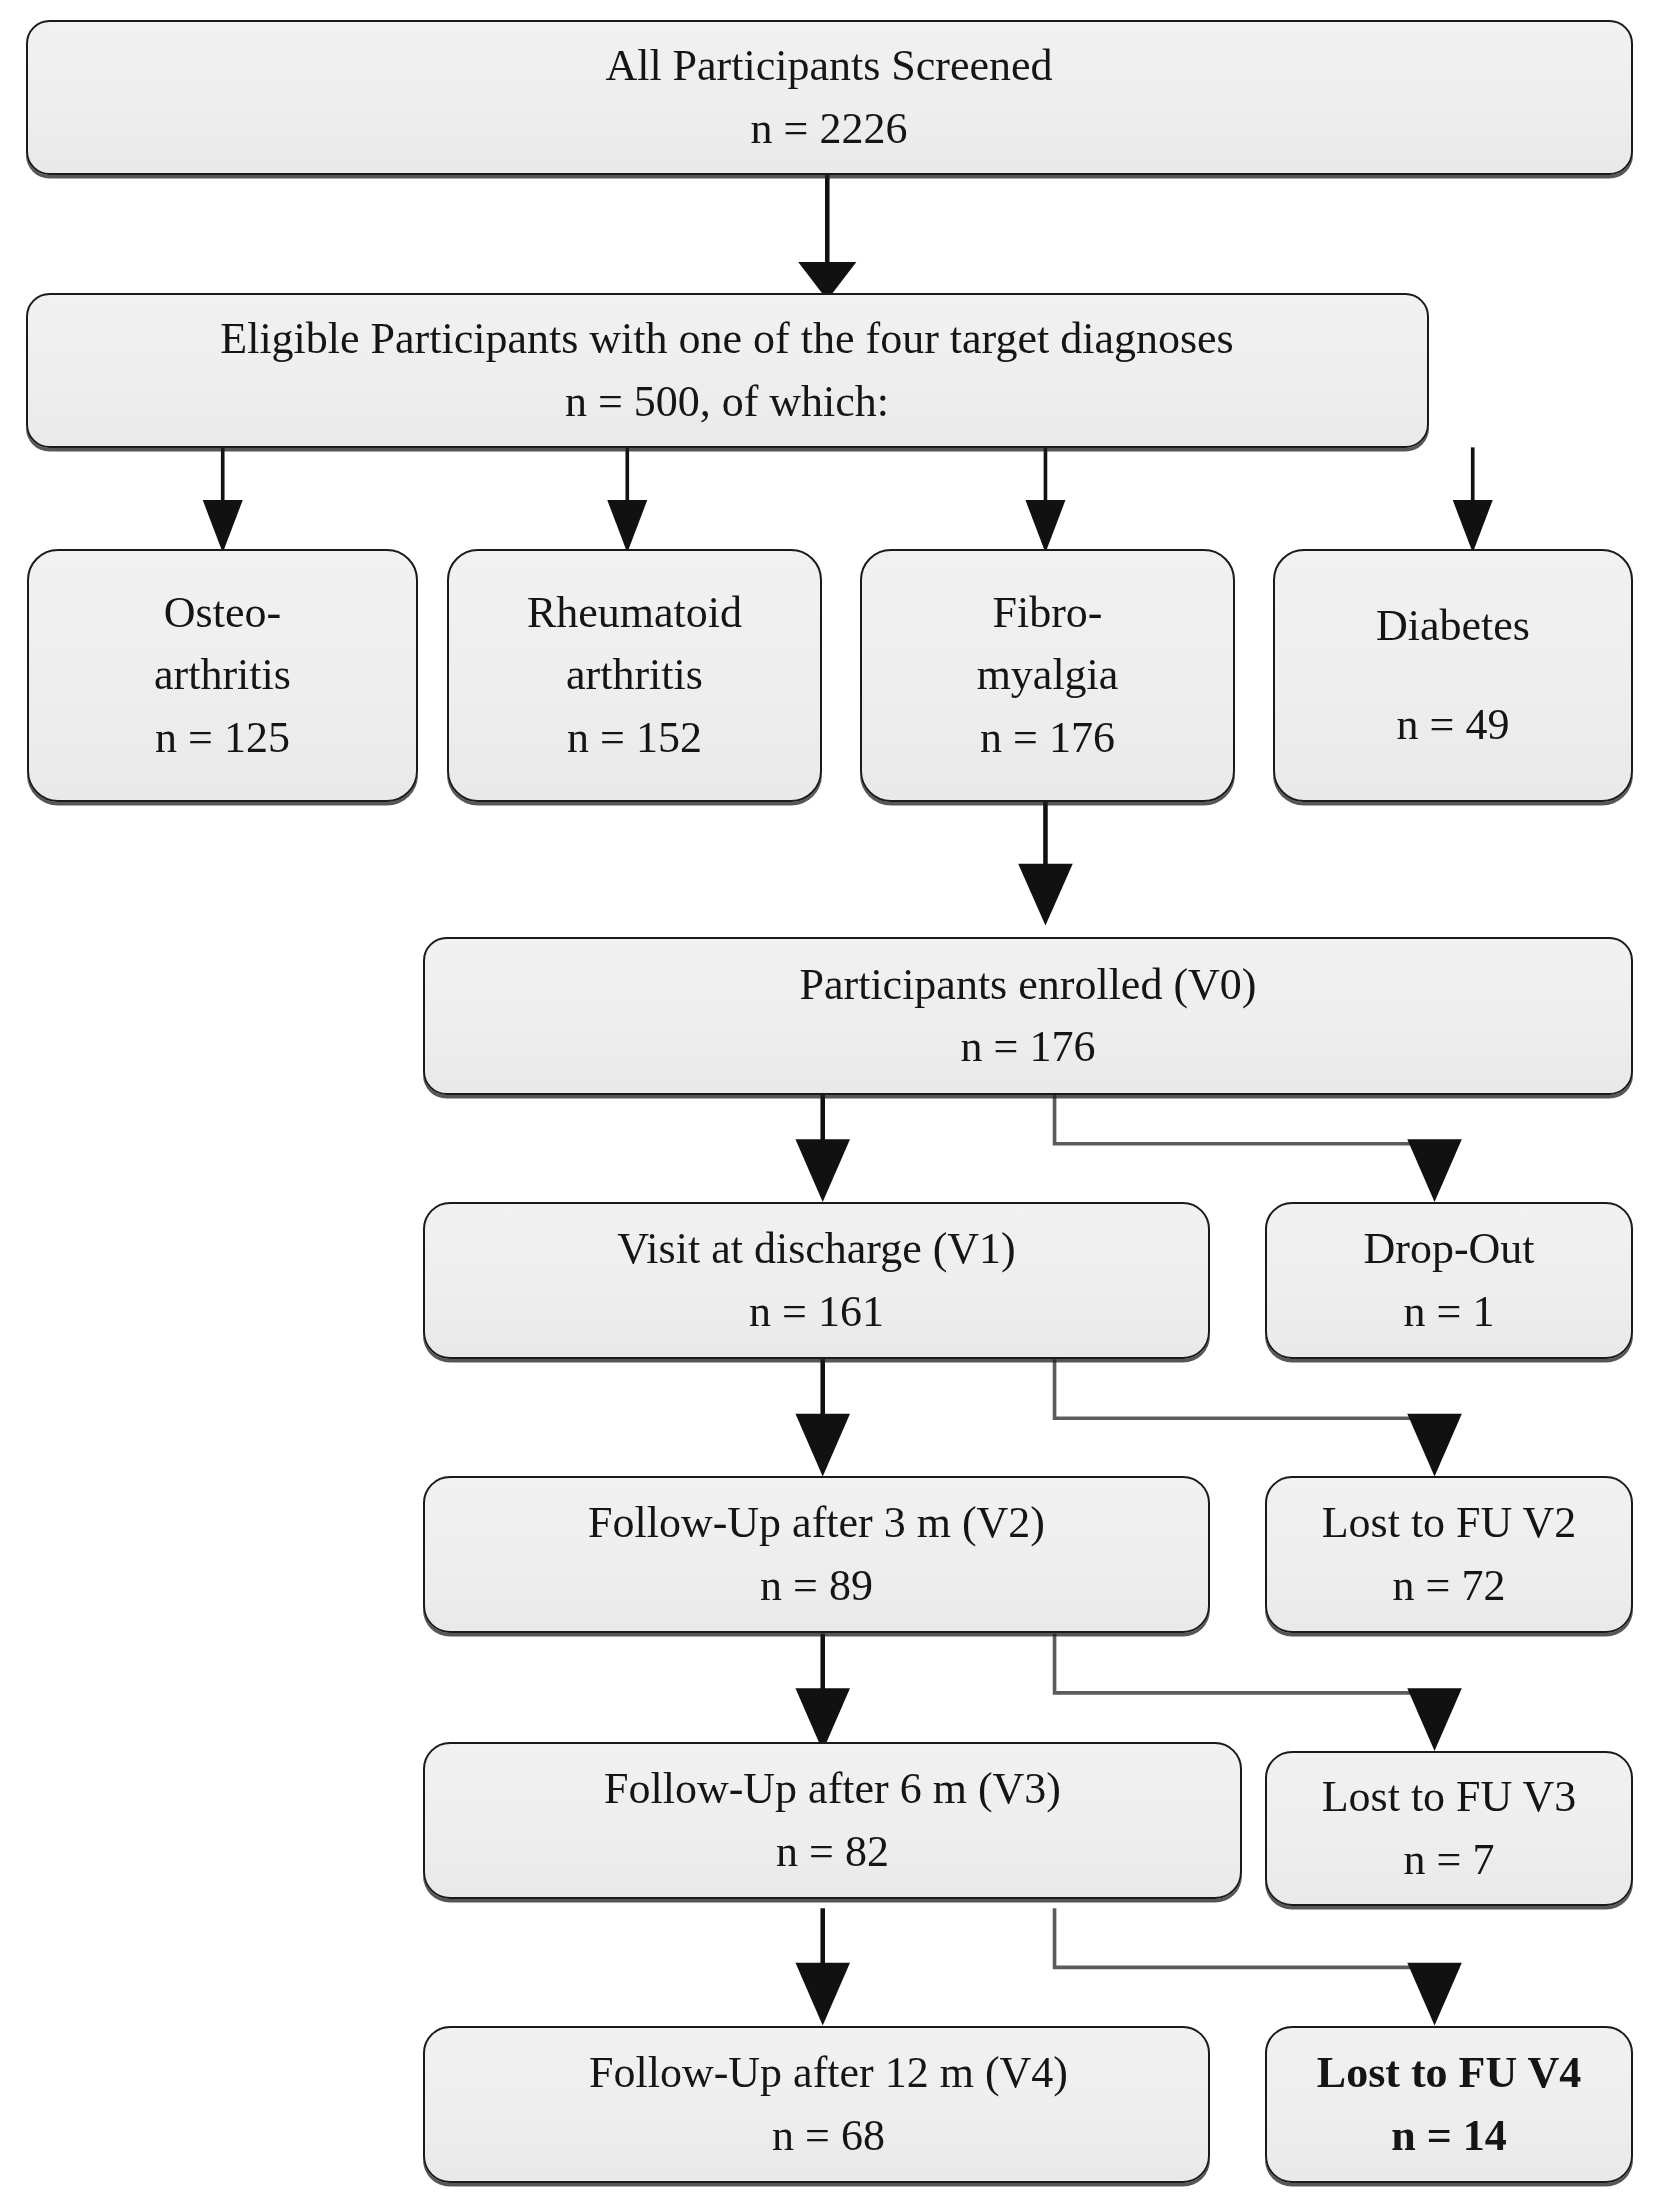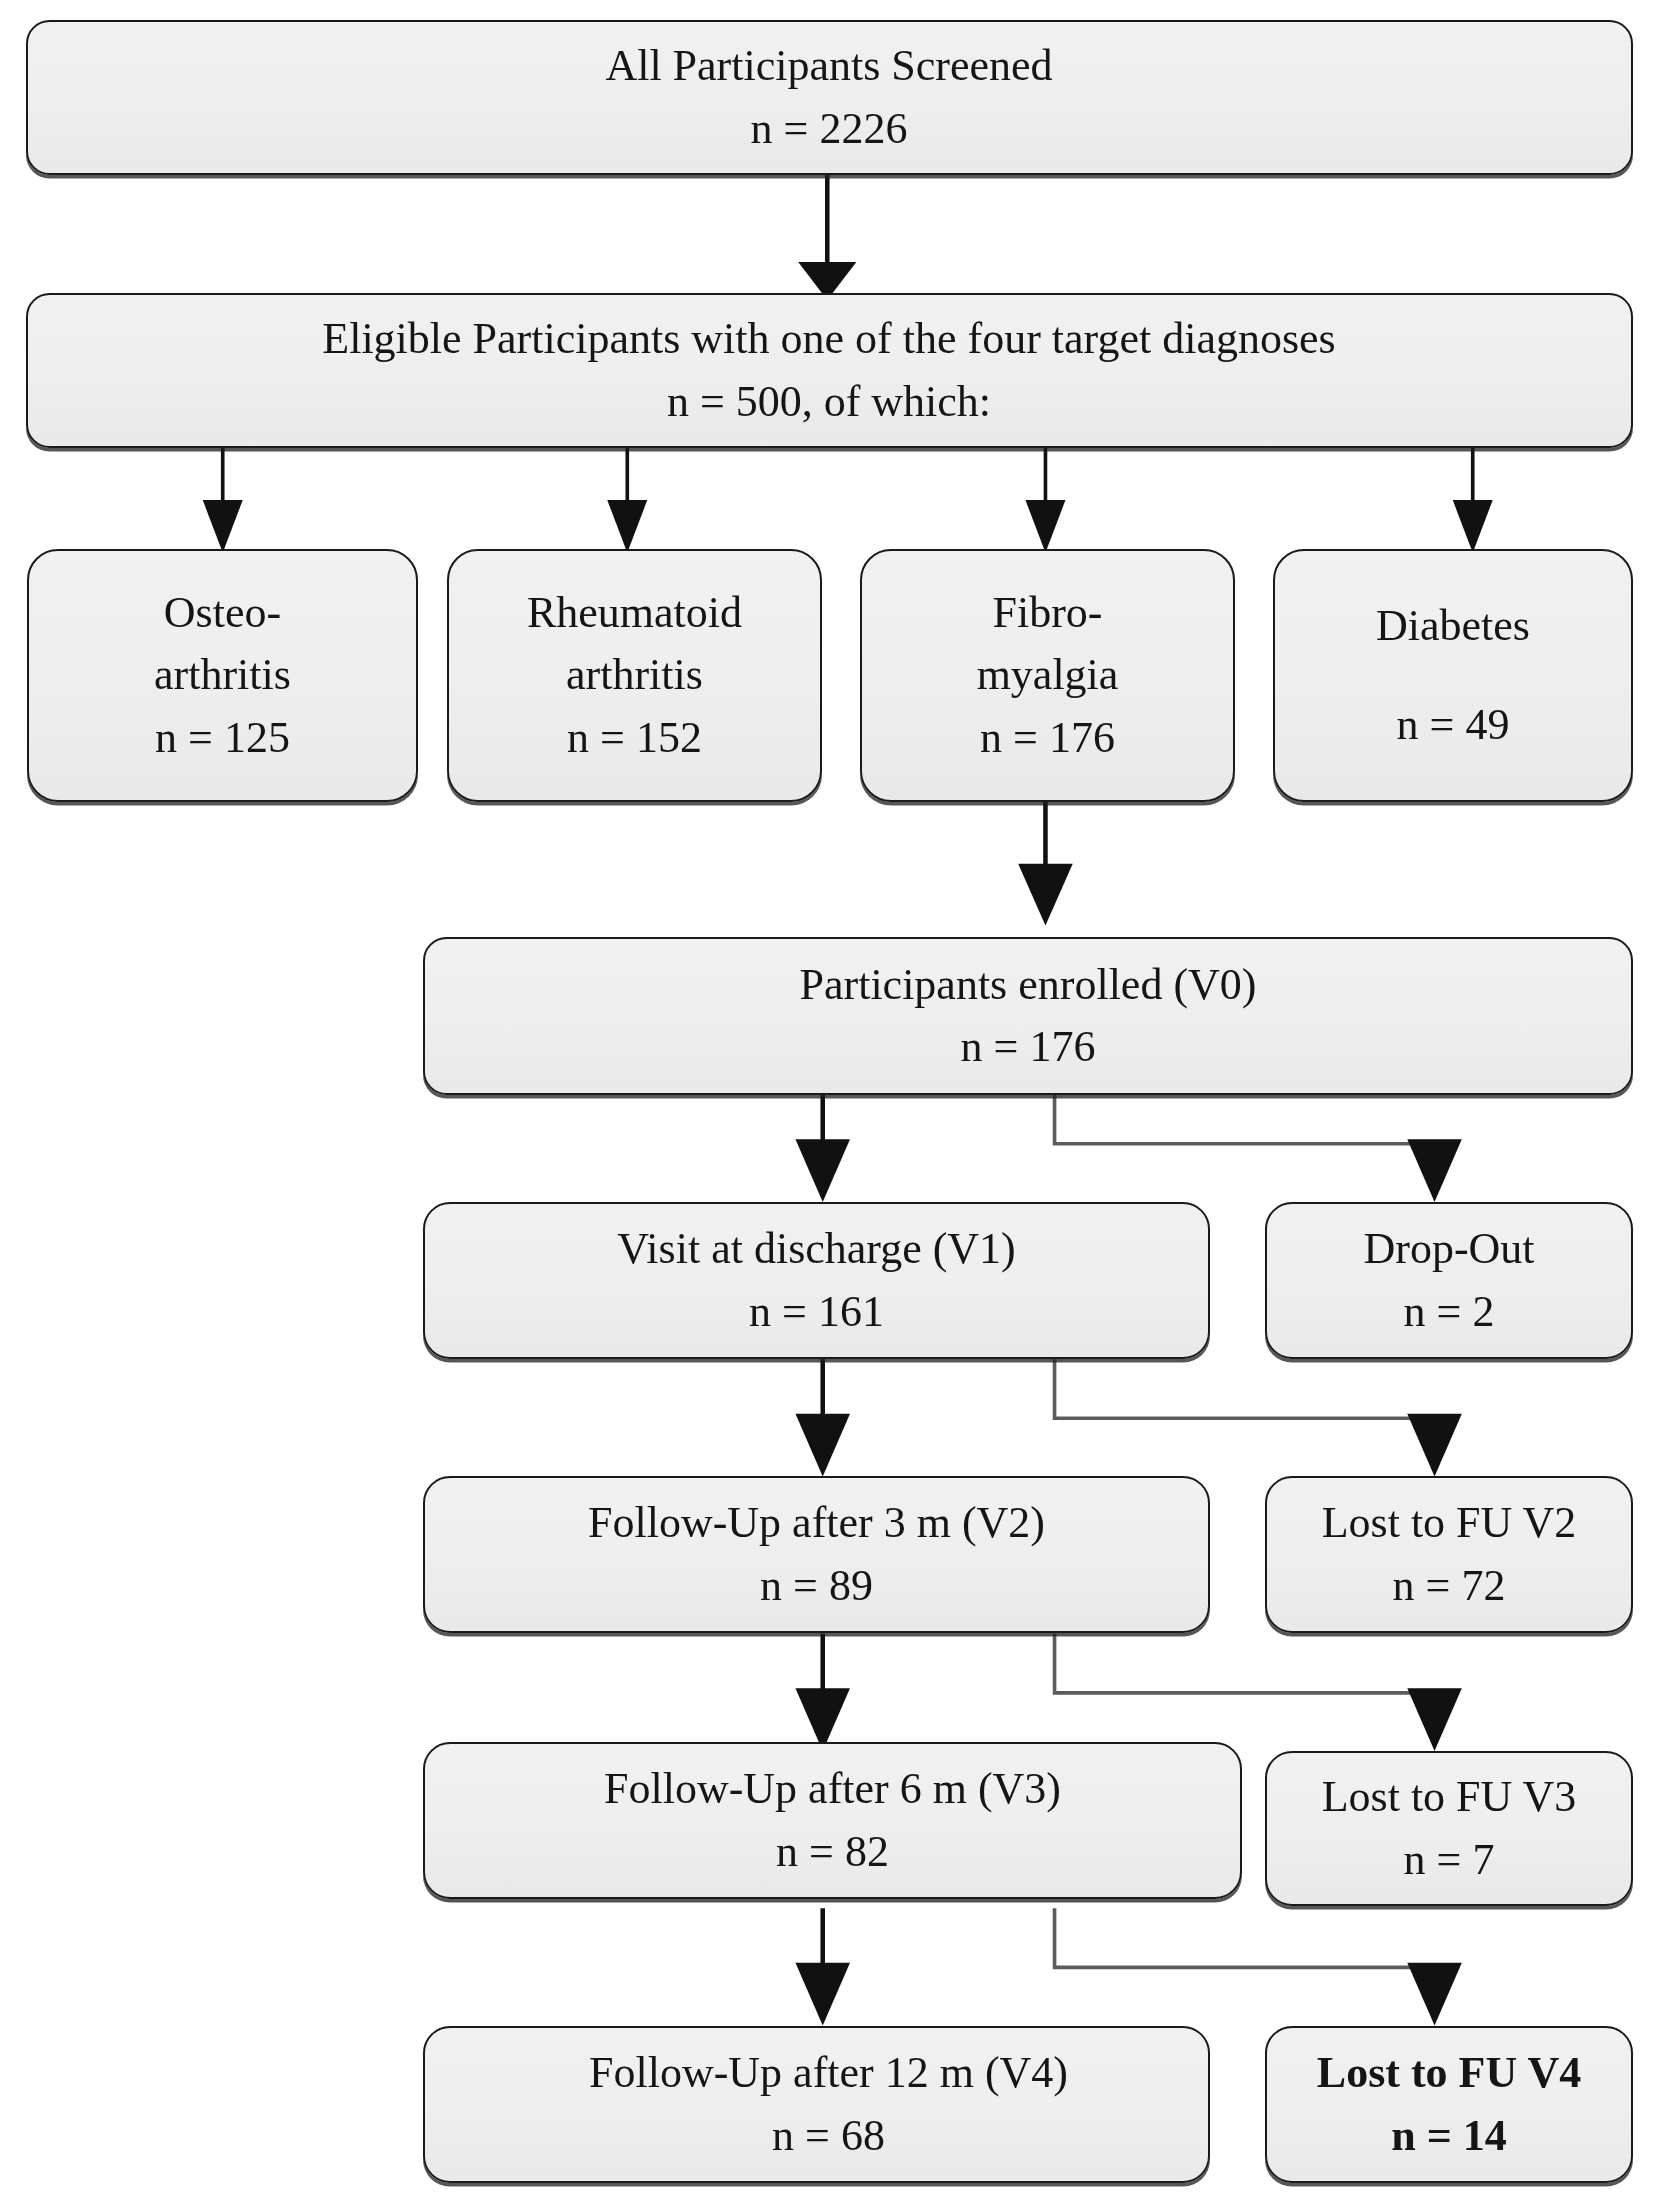--- a/index.html
+++ b/index.html
@@ -137,21 +137,21 @@
       <path d="M1160,2099 L1160,2164 L1578,2164" fill="none" stroke="#5c5c5c" stroke-width="4"></path>
       <path d="M1548,2159 L1608,2159 L1578,2228 Z" fill="#111111"></path>
     </g>
   </svg>
 
   <div class="node" style="left:25.5px; top:20px; width:1607px; height:155px;">
     <span class="line">All Participants Screened</span>
     <span class="line">n = 2226</span>
   </div>
 
-  <div class="node" style="left:25.5px; top:293px; width:1607px; height:155px;">
+  <div class="node" style="left:25.5px; top:293px; width:1403px; height:155px;">
     <span class="line">Eligible Participants with one of the four target diagnoses</span>
     <span class="line">n = 500, of which:</span>
   </div>
 
   <div class="node tall-sq" style="left:27px; top:549px; width:391px; height:253px;">
     <span class="line">Osteo-</span>
     <span class="line">arthritis</span>
     <span class="line">n = 125</span>
   </div>
 
@@ -177,21 +177,21 @@
     <span class="line">Participants enrolled (V0)</span>
     <span class="line">n = 176</span>
   </div>
 
   <div class="node small" style="left:423px; top:1202px; width:787px; height:157px;">
     <span class="line">Visit at discharge (V1)</span>
     <span class="line">n = 161</span>
   </div>
   <div class="node small" style="left:1265px; top:1202px; width:368px; height:157px;">
     <span class="line">Drop-Out</span>
-    <span class="line">n = 2</span>
+    <span class="line">n = 1</span>
   </div>
 
   <div class="node small" style="left:423px; top:1476px; width:787px; height:157px;">
     <span class="line">Follow-Up after 3 m (V2)</span>
     <span class="line">n = 89</span>
   </div>
   <div class="node small" style="left:1265px; top:1476px; width:368px; height:157px;">
     <span class="line">Lost to FU V2</span>
     <span class="line">n = 72</span>
   </div>

